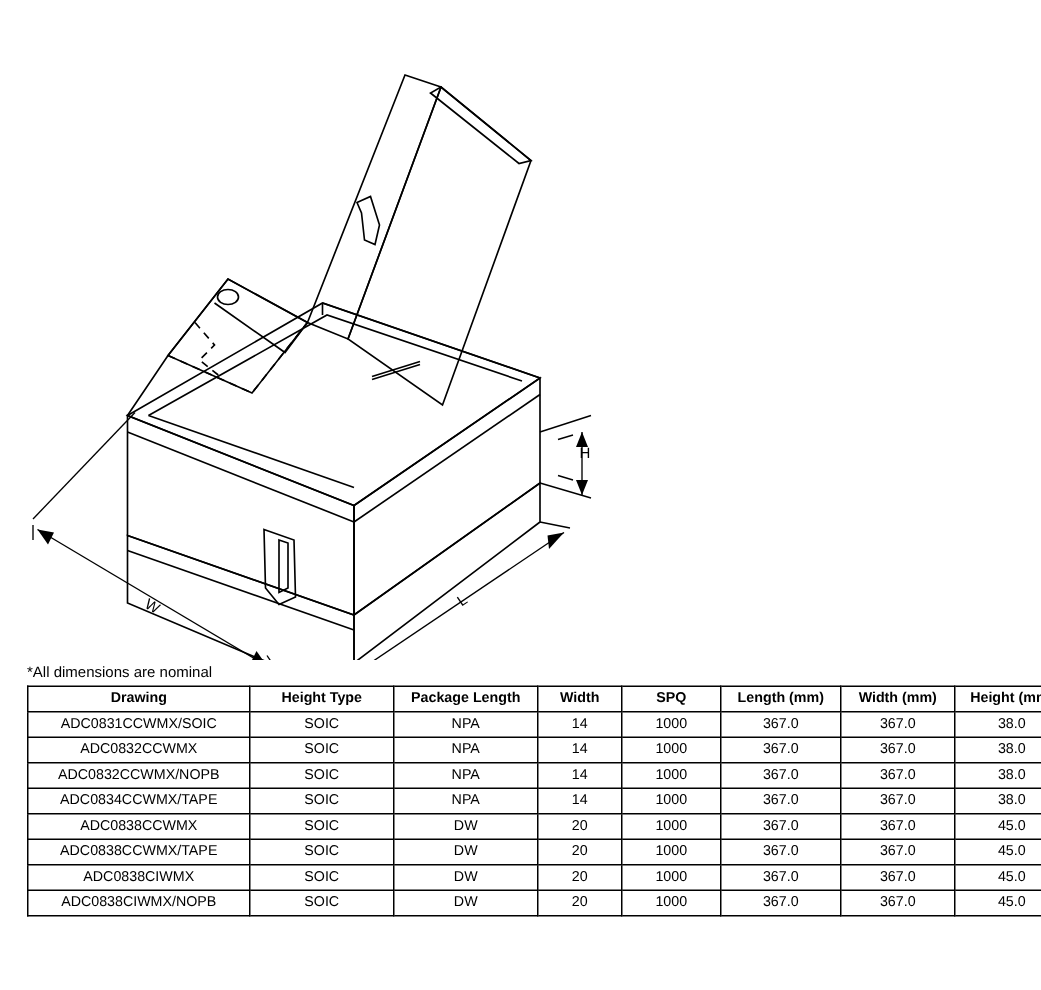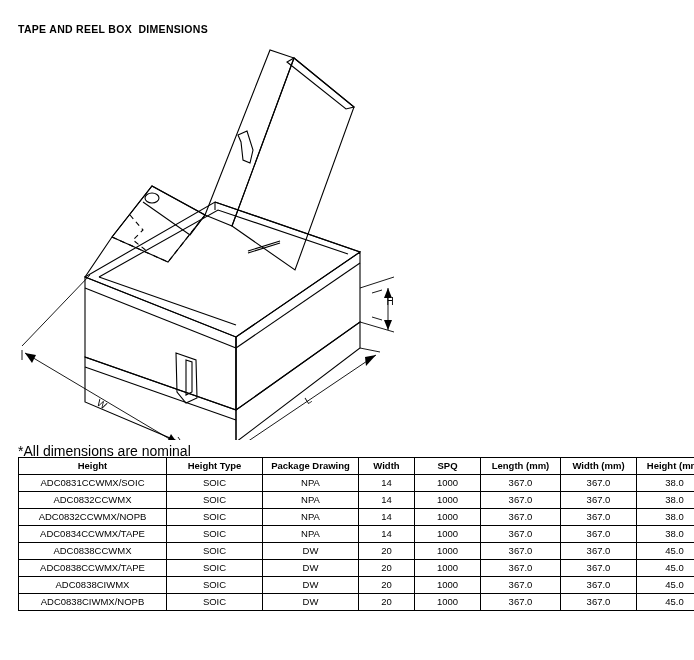--- a/index.html
+++ b/index.html
@@ -33,21 +33,21 @@
     position: absolute;
     left: 0px;
     top: 30px;
     width: 694px;
     height: 410px;
   }
   .note {
     position: absolute;
     left: 18px;
     top: 443px;
-    font-size: 14px;
+    font-size: 10px;
     white-space: pre;
   }
   .table-wrap {
     position: absolute;
     left: 18px;
     top: 457px;
     width: 658px;
   }
   table.dims {
     border-collapse: collapse;
@@ -77,21 +77,20 @@
   col.c7 { width: 76px; }
   svg text {
     font-family: "Liberation Sans", sans-serif;
   }
 </style>
 </head>
 <body>
 
 <div id="page">
 
-  <div class="title">TAPE AND REEL BOX  DIMENSIONS</div>
 
   <div class="figure">
     <svg width="694" height="410" viewBox="0 0 694 410">
       <g fill="none" stroke="#000000" stroke-width="1.1" stroke-linejoin="miter" stroke-linecap="butt">
 
         <polygon points="205,185 270,20 294,28 232,196"></polygon>
         <polygon points="232,196 294,28 354,77 295,240"></polygon>
         <polygon points="294,28 354,77 346,79 287,32"></polygon>
 
         <path d="M238,105 L247,101 L253,120 L250,133 L243,130 L241,112 Z"></path>
@@ -178,23 +177,23 @@
           <col class="c1">
           <col class="c2">
           <col class="c3">
         <col class="c4">
           <col class="c5">
           <col class="c6">
           <col class="c7">
       </colgroup>
       <thead>
         <tr>
-          <th>Height</th>
+          <th>Drawing</th>
           <th>Height Type</th>
-          <th>Package Drawing</th>
+          <th>Package Length</th>
           <th>Width</th>
           <th>SPQ</th>
           <th>Length (mm)</th>
           <th>Width (mm)</th>
           <th>Height (mm)</th>
         </tr>
       </thead>
       <tbody>
         <tr>
           <td>ADC0831CCWMX/SOIC</td>

